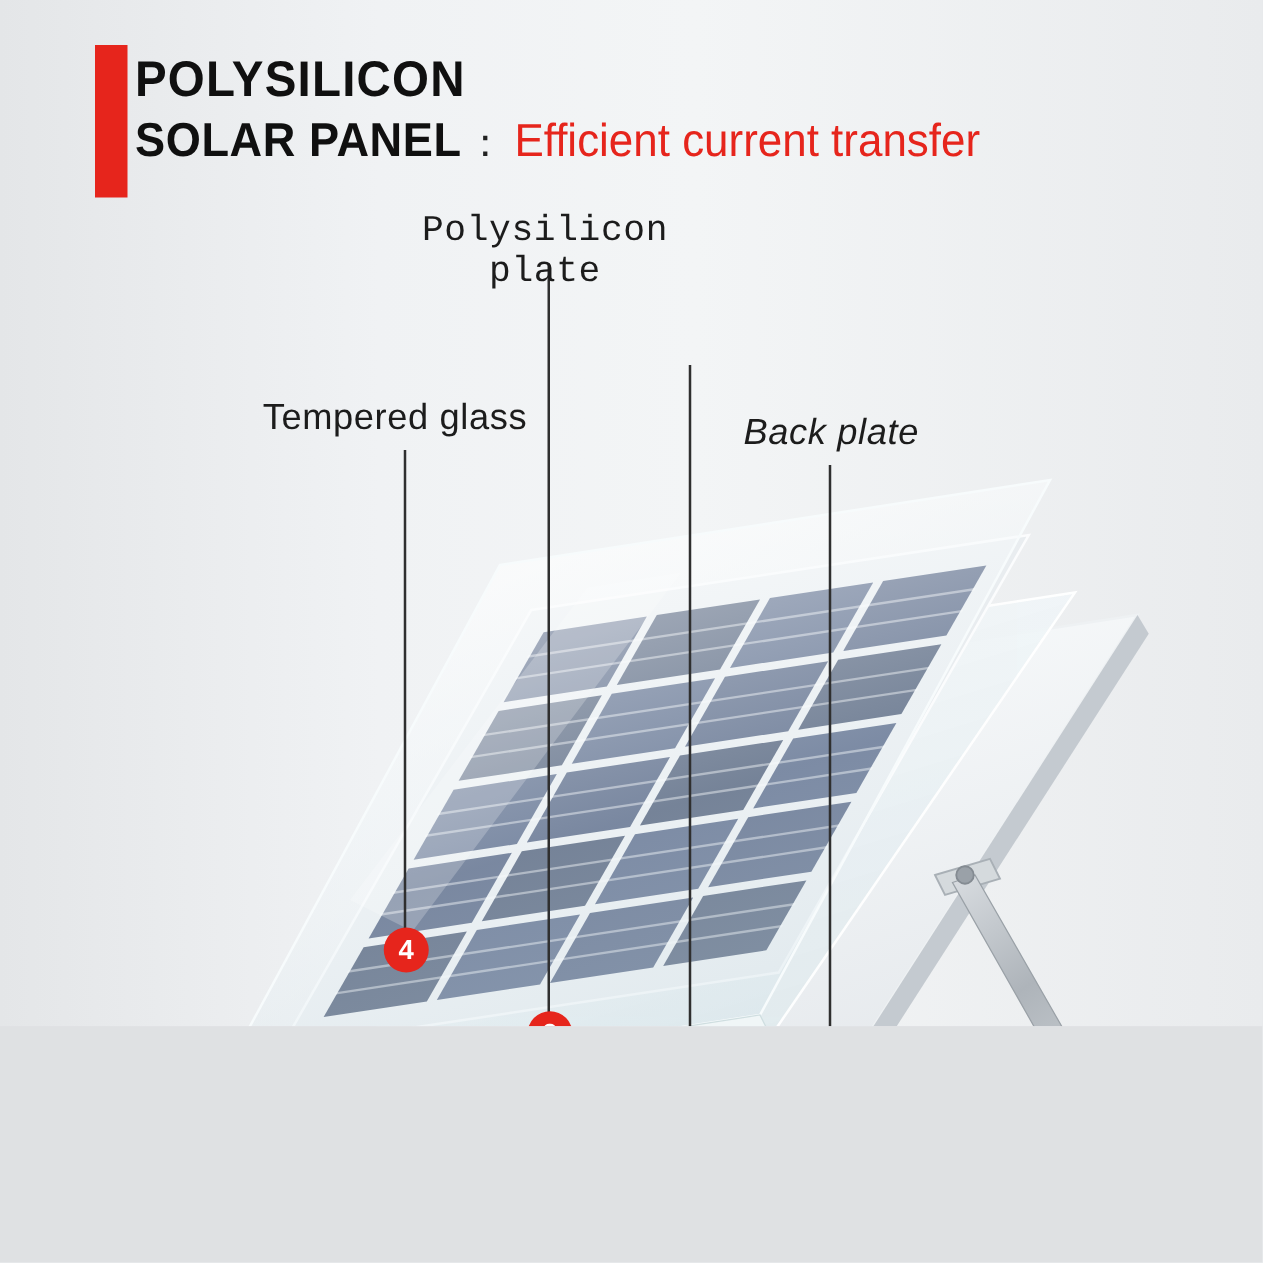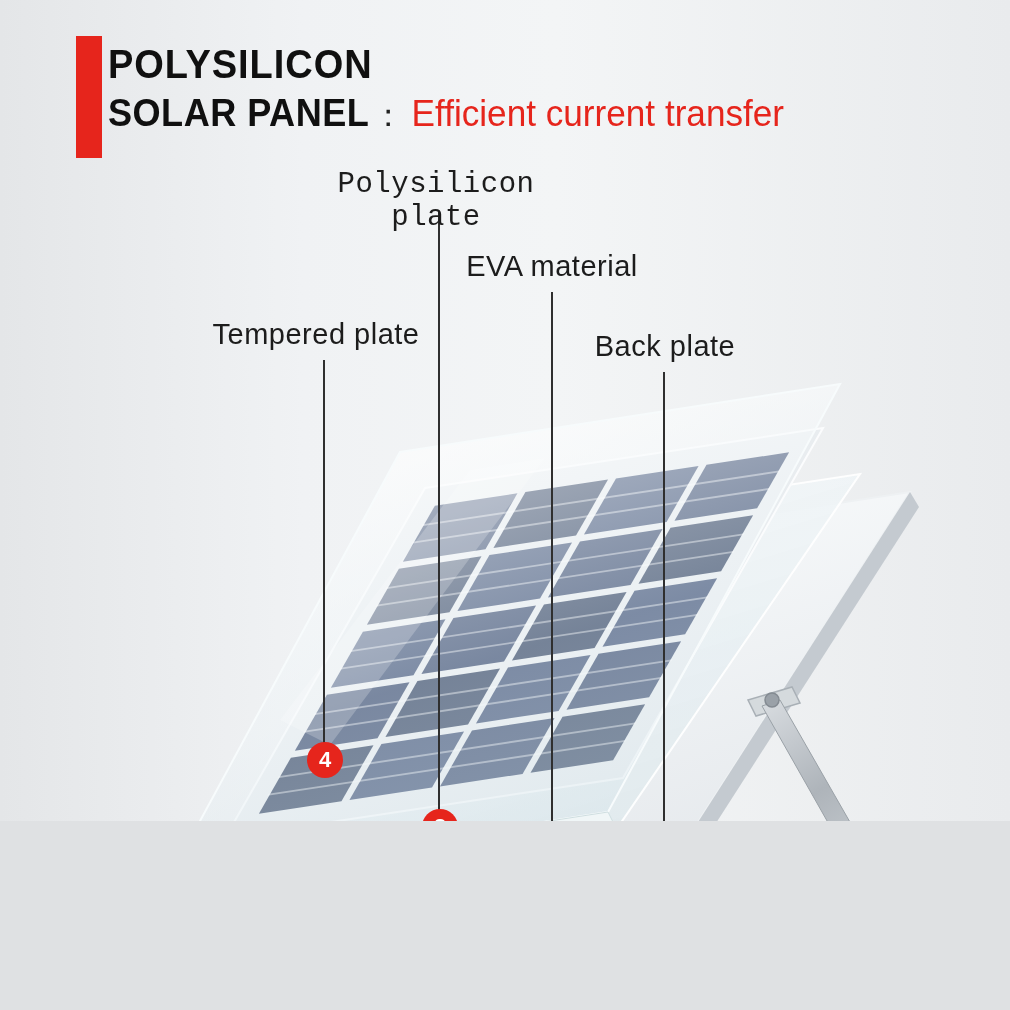--- a/index.html
+++ b/index.html
@@ -23,21 +23,21 @@
   .title-line1{font-size:40px; font-weight:700; letter-spacing:1px; line-height:48px;}
   .title-line2{font-size:38px; font-weight:700; letter-spacing:0.5px; line-height:50px; display:flex; align-items:baseline;}
   .title-sep{font-weight:400; font-size:32px; margin:0 8px 0 4px; color:#222;}
   .subtitle{color:var(--accent-red); font-weight:400; font-size:37px; letter-spacing:0px;}
 
   
   .label{position:absolute; width:280px; text-align:center; font-size:29px; color:var(--text-dark); letter-spacing:0.5px; z-index:5;}
   #label-tempered   {left:176px; top:318px;}
   #label-polysilicon{left:296px; top:168px;font-family:Liberation Mono, monospace;}
   #label-eva        {left:412px; top:250px;}
-  #label-back       {left:525px; top:330px;}
+  #label-back       {left:525px; top:330px;font-style:italic;}
 
   .leader{position:absolute; width:2px; background:var(--line-color); z-index:4;}
   #leader-tempered   {left:323px; top:360px; height:384px;}
   #leader-polysilicon{left:438px; top:211px; height:600px;}
   #leader-eva        {left:551px; top:292px; height:562px;}
   #leader-back       {left:663px; top:372px; height:522px;}
 
   .callout{position:absolute; width:36px; height:36px; border-radius:50%;
     background:var(--accent-red); color:#fff; font-weight:700; font-size:22px;
     display:flex; align-items:center; justify-content:center; z-index:6;}
@@ -150,23 +150,22 @@
   <div class="accent-bar"></div>
   <div class="title">
     <div class="title-line1">POLYSILICON</div>
     <div class="title-line2">
       <span>SOLAR PANEL</span>
       <span class="title-sep">：</span>
       <span class="subtitle">Efficient current transfer</span>
     </div>
   </div>
 
-  <div class="label" id="label-tempered">Tempered plate</div>
+  <div class="label" id="label-tempered">Tempered glass</div>
   <div class="label" id="label-polysilicon">Polysilicon plate</div>
-  <div class="label" id="label-eva">EVA material</div>
   <div class="label" id="label-back">Back plate</div>
 
   <div class="leader" id="leader-tempered"></div>
   <div class="leader" id="leader-polysilicon"></div>
   <div class="leader" id="leader-eva"></div>
   <div class="leader" id="leader-back"></div>
 
   <div class="callout" id="callout-4">4</div>
   <div class="callout" id="callout-3">3</div>
   <div class="callout" id="callout-2">2</div>

